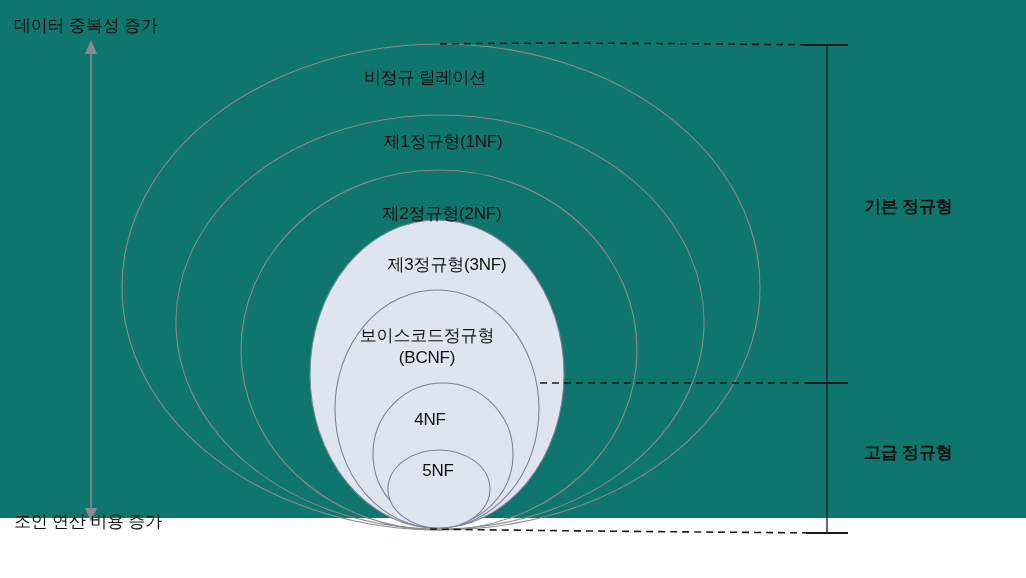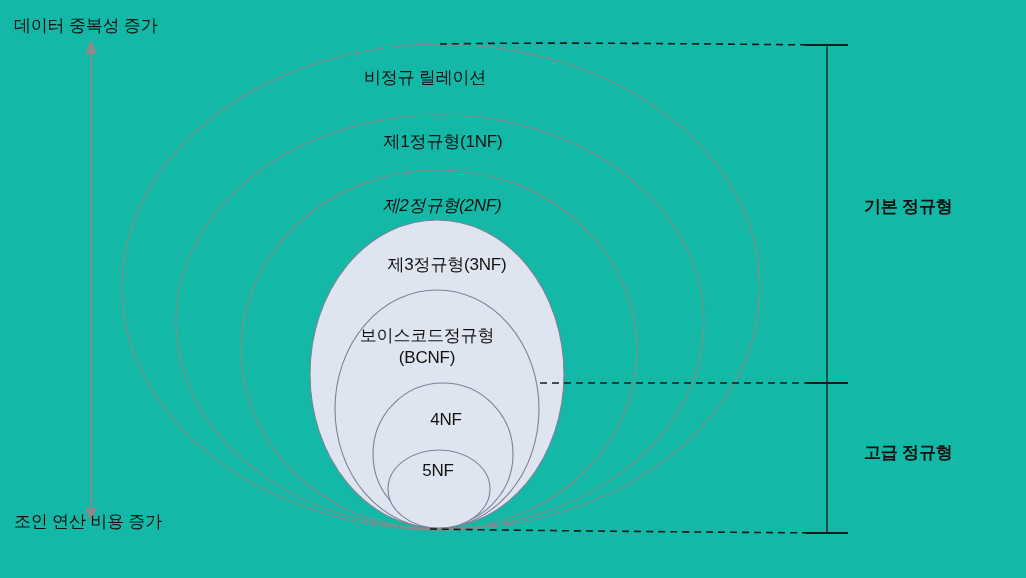--- a/index.html
+++ b/index.html
@@ -10,22 +10,22 @@
   body {
     width: 1026px;
     height: 578px;
     font-family: "Liberation Sans", "DejaVu Sans", sans-serif;
     color: #1a1a1a;
     overflow: hidden;
   }
   #stage {
     position: relative;
     width: 1026px;
-    height: 578px;
-    background: #14b8a6;
+    height: 518px;
+    background: #0f766e;
   }
   #diagram-svg {
     position: absolute;
     left: 0;
     top: 0;
     width: 1026px;
     height: 578px;
   }
   .lbl {
     position: absolute;
@@ -96,25 +96,25 @@
   <div class="lbl axis-label" style="left:14px; top:495px;margin-top:16px;">조인 연산 비용 증가</div>
 
   <div class="lbl bracket-label" style="left:864px; top:196px;font-weight:bold;">기본 정규형</div>
 
   <div class="lbl bracket-label" style="left:864px; top:442px;font-weight:bold;">고급 정규형</div>
 
   <div class="lbl lbl-center" style="left:425px; top:67px;">비정규 릴레이션</div>
 
   <div class="lbl lbl-center" style="left:443px; top:131px;">제1정규형(1NF)</div>
 
-  <div class="lbl lbl-center" style="left:442px; top:195px;font-style:italic;">제2정규형(2NF)</div>
+  <div class="lbl lbl-center" style="left:442px; top:203px;">제2정규형(2NF)</div>
 
   <div class="lbl lbl-center" style="left:447px; top:254px;">제3정규형(3NF)</div>
 
   <div class="lbl lbl-center" style="left:427px; top:325px;">보이스코드정규형</div>
 
   <div class="lbl lbl-center" style="left:427px; top:347px;">(BCNF)</div>
 
-  <div class="lbl lbl-center lbl-small" style="left:430px; top:409px;margin-left:16px;">4NF</div>
+  <div class="lbl lbl-center lbl-small" style="left:430px; top:409px;">4NF</div>
 
   <div class="lbl lbl-center lbl-small" style="left:438px; top:460px;">5NF</div>
 
 </div>
 
 </body></html>

